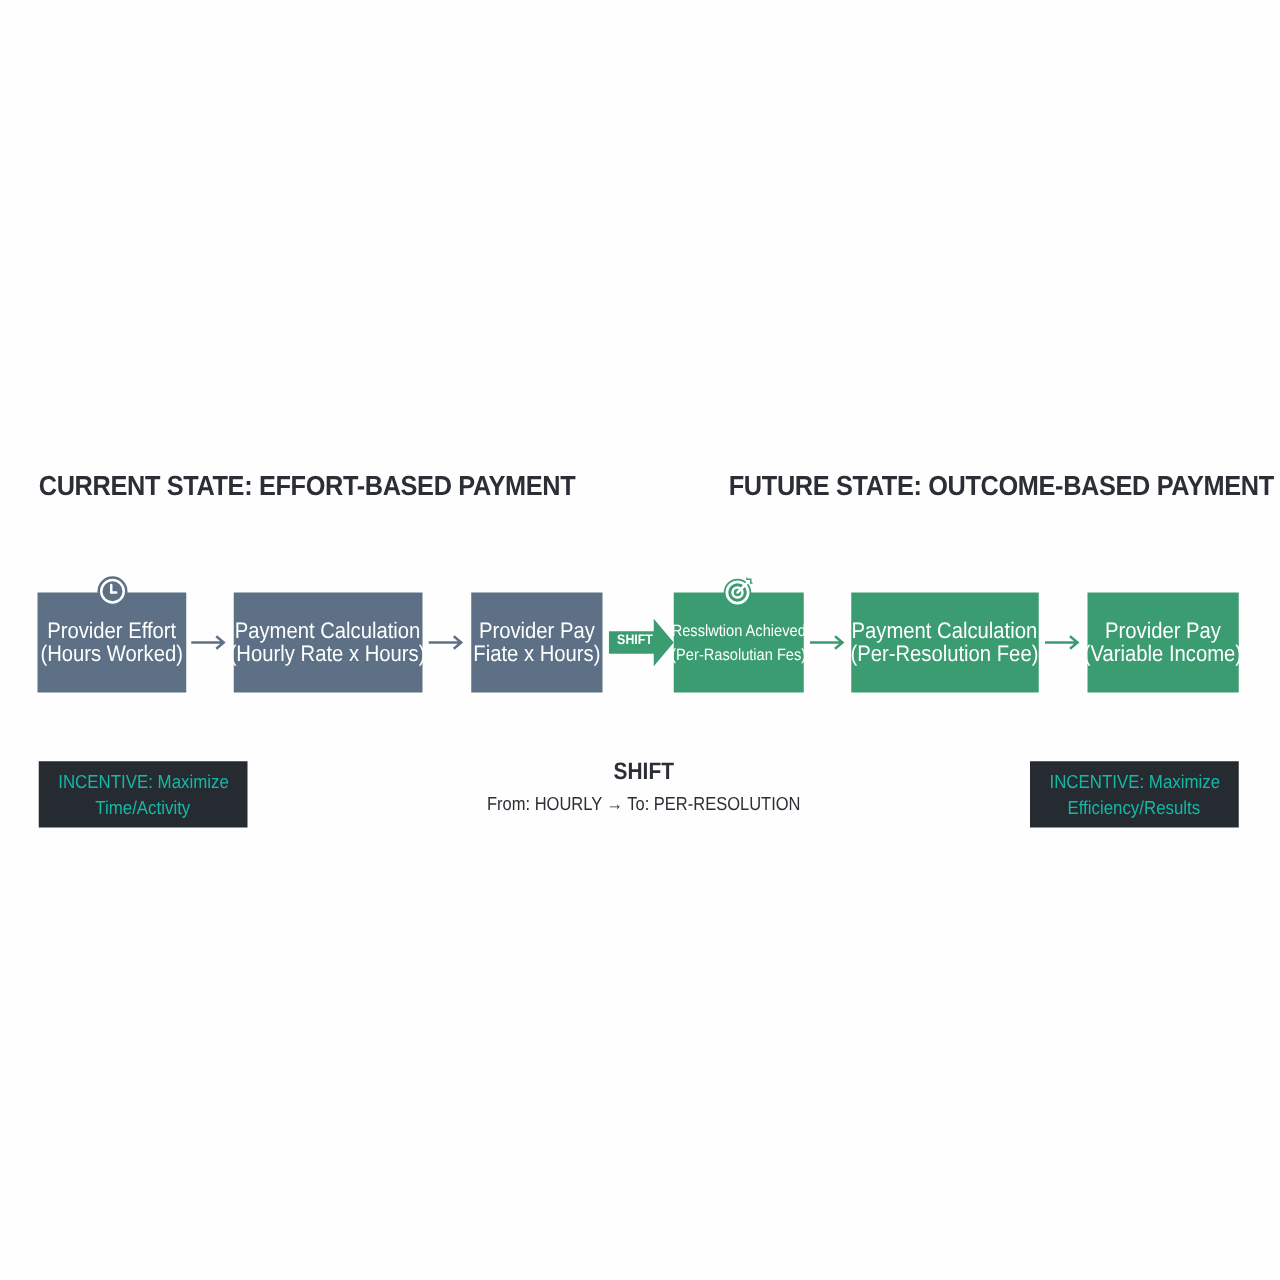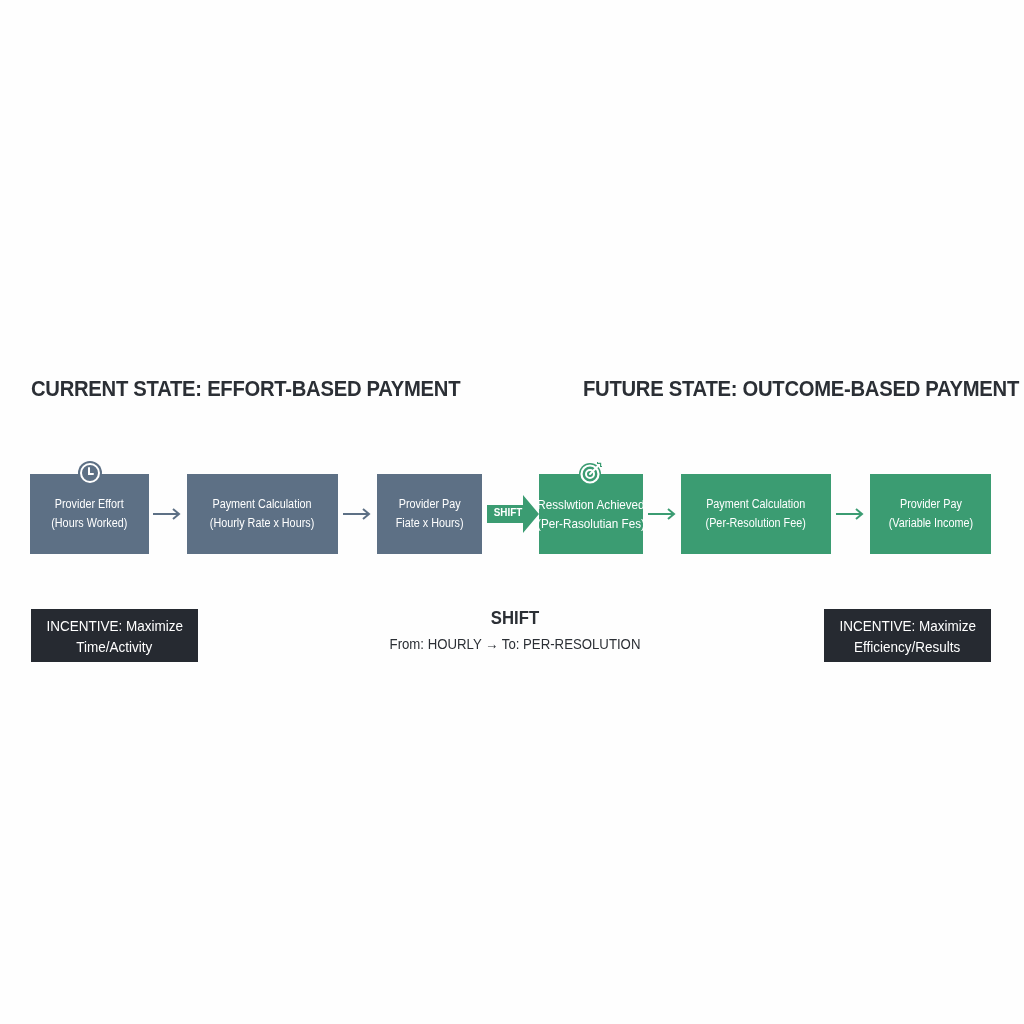--- a/index.html
+++ b/index.html
@@ -25,21 +25,21 @@
     #title-current { left: 31px; top: 376px; }
     #title-future { left: 583px; top: 376px; transform-origin: left center; }
 
     .box {
       position: absolute;
       display: flex;
       align-items: center;
       justify-content: center;
       text-align: center;
       color: #ffffff;
-      font-size: 12px;
+      font-size: 18px;
       line-height: 19px;
       padding: 0 4px;
     }
     .box .label { display: block; white-space: nowrap; transform: scaleX(0.9); }
     .box.gray { background: #5d7085; }
     .box.green { background: #3b9c72; }
 
     #box-c1 { left: 30px; top: 474px; width: 119px; height: 80px; }
     #box-c2 { left: 187px; top: 474px; width: 151px; height: 80px; }
     #box-c3 { left: 377px; top: 474px; width: 105px; height: 80px; }
@@ -76,21 +76,21 @@
       text-align: center;
       font-size: 11px;
       font-weight: bold;
       color: #ffffff;
       transform: scaleX(0.9);
     }
 
     .incentive {
       position: absolute;
       background: #262a31;
-      color: #ffffff;
+      color: #14b8a6;
       text-align: right;
       font-size: 15px;
       line-height: 21px;
       display: flex;
       flex-direction: column;
       align-items: center;
       justify-content: center;
     }
     .incentive span { display: block; white-space: nowrap; transform: scaleX(0.9); }
     #incentive-current { left: 31px; top: 609px; width: 167px; height: 53px; }

